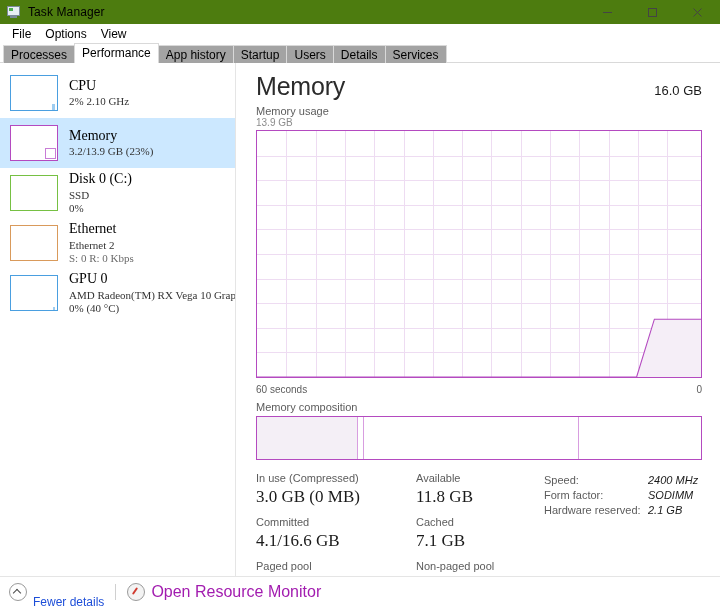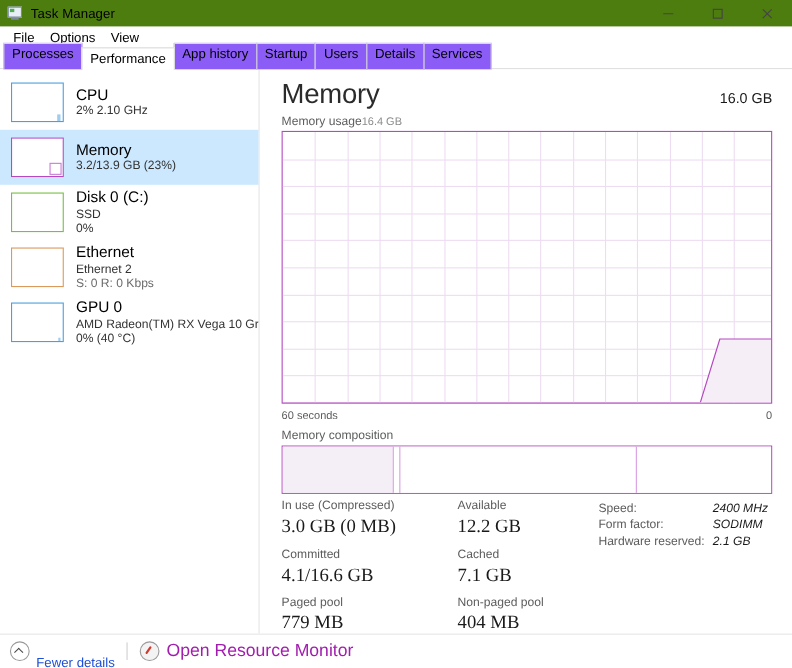--- a/index.html
+++ b/index.html
@@ -89,28 +89,28 @@
     position: relative;
   }
   .tabstrip:after {
     content: "";
     position: absolute;
     left: 0; right: 0; bottom: 0;
     height: 1px;
     background: #d9d9d9;
   }
   .tab {
-    height: 24px;
+    height: 18px;
     line-height: 19px;
     padding: 0 7px;
     font-size: 12px;
     color: #000;
     border: 1px solid #d9d9d9;
     border-bottom: none;
-    background: #8b5cf6;
+    background: #a3a3a3;
     margin-right: -1px;
     position: relative;
     z-index: 1;
     box-sizing: border-box;
     cursor: default;
     white-space: nowrap;
   }
   .tab.active {
     background: #ffffff;
     z-index: 3;
@@ -161,21 +161,21 @@
   .thumb.mem .tick {
     width: 9px; height: 9px;
     background: transparent;
     border: 1px solid #c87cd6;
     right: 1px; bottom: 1px;
   }
   .thumb.disk { border-color: #76c043; }
   .thumb.eth { border-color: #d99a5b; }
   .thumb.gpu { border-color: #4a9fe0; }
   .thumb.gpu .tick { width: 2px; height: 3px; background: #9fcdf0; }
-  .side-txt { line-height: 1.18; overflow: hidden; }
+  .side-txt { line-height: 1.18; overflow: hidden; font-family: Liberation Serif, serif; }
   .side-title {
     font-size: 14px;
     color: #000;
     margin-bottom: 1px;
   }
   .side-sub {
     font-size: 11px;
     color: #333;
     white-space: nowrap;
   }
@@ -200,22 +200,24 @@
     color: #2b2b2b;
     letter-spacing: -0.2px;
   }
   .main-total {
     font-size: 13px;
     color: #1a1a1a;
   }
   .sub-row {
     display: flex;
     align-items: baseline;
+    justify-content: space-between;
     margin-top: 4px;
     margin-bottom: 2px;
+    flex-direction: column;
   }
   .sub-label { font-size: 11px; color: #5c5c5c; }
   .sub-right { font-size: 10px; color: #8c8c8c; }
 
   
   .graph {
     height: 248px;
     border: 1px solid #b44ac0;
     box-sizing: border-box;
     position: relative;
@@ -260,21 +262,21 @@
   .comp-seg {
     height: 100%;
     box-sizing: border-box;
     cursor: default;
   }
   .comp-seg + .comp-seg { border-left: 1px solid #d89de0; }
 
   
   .stats {
     display: flex;
-    margin-top: 5px;
+    margin-top: 12px;
   }
   .stats-left { width: 160px; flex: none; }
   .stats-mid { width: 128px; flex: none; }
   .stats-right { flex: 1; padding-top: 1px; }
   .stat-block { margin-bottom: 8px; }
   .stat-label {
     font-size: 11px;
     color: #5c5c5c;
     line-height: 1.25;
     white-space: nowrap;
@@ -456,21 +458,21 @@
 
   <div class="main">
 
     <div class="main-head">
       <div class="main-title">Memory</div>
       <div class="main-total">16.0 GB</div>
     </div>
 
     <div class="sub-row">
       <div class="sub-label">Memory usage</div>
-      <div class="sub-right">16.4 GB</div>
+      <div class="sub-right">13.9 GB</div>
     </div>
 
     <div class="graph">
       <div class="gridlines">
         <div class="vline" style="left:6.6%"></div>
           <div class="vline" style="left:13.2%"></div>
         <div class="vline" style="left:19.8%"></div>
           <div class="vline" style="left:26.4%"></div>
         <div class="vline" style="left:33.0%"></div>
           <div class="vline" style="left:39.6%"></div>
@@ -524,21 +526,21 @@
         </div>
         <div class="stat-block">
           <div class="stat-label">Paged pool</div>
           <div class="stat-value">779 MB</div>
         </div>
       </div>
 
       <div class="stats-mid">
         <div class="stat-block">
           <div class="stat-label">Available</div>
-          <div class="stat-value">12.2 GB</div>
+          <div class="stat-value">11.8 GB</div>
         </div>
         <div class="stat-block">
           <div class="stat-label">Cached</div>
           <div class="stat-value">7.1 GB</div>
         </div>
         <div class="stat-block">
           <div class="stat-label">Non-paged pool</div>
           <div class="stat-value">404 MB</div>
         </div>
       </div>

